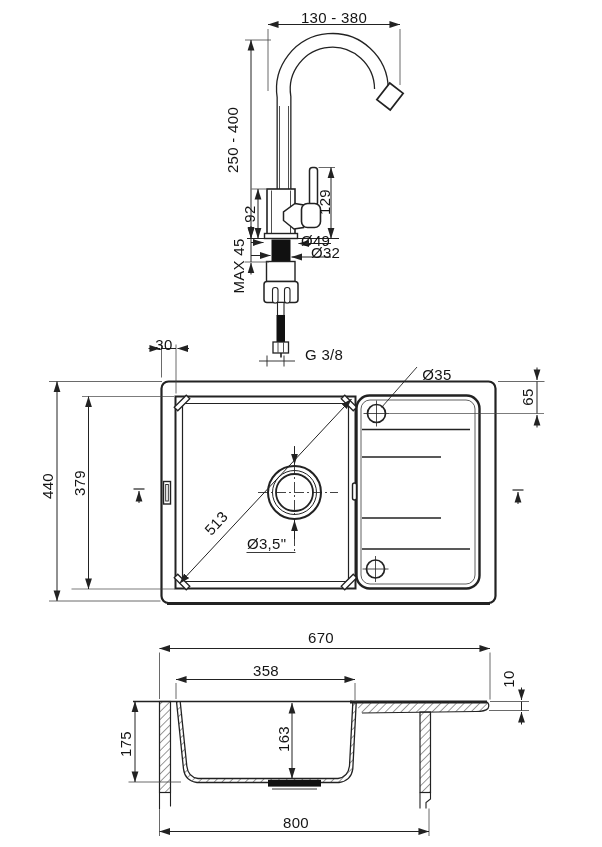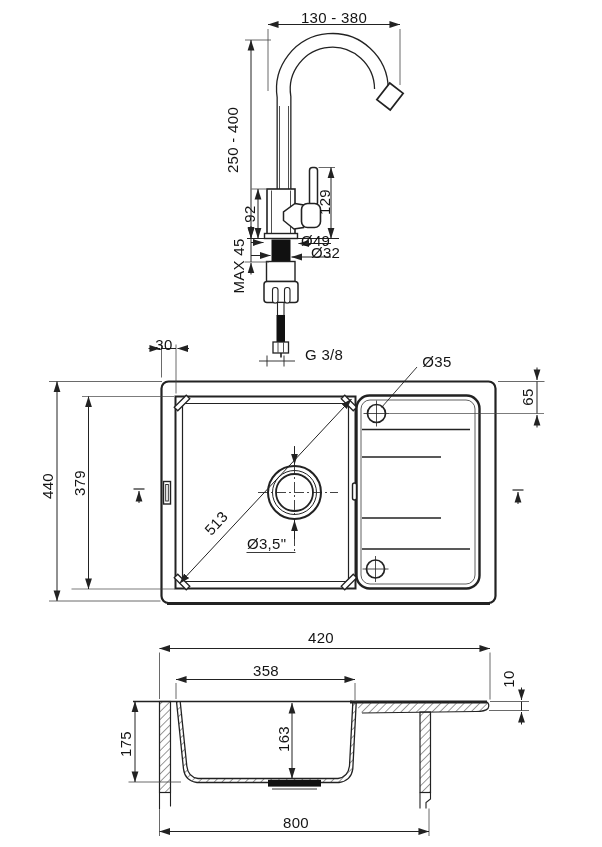--- a/index.html
+++ b/index.html
@@ -229,23 +229,23 @@
 <div class="lbl aleft" style="left:301px;top:240px;">Ø49</div>
 <div class="lbl aleft" style="left:311px;top:251.5px;">Ø32</div>
 <div class="lbl rot" style="left:238px;top:266px;">MAX 45</div>
 <div class="lbl aleft" style="left:305px;top:354px;">G 3/8</div>
 
 <div class="lbl" style="left:164px;top:344px;">30</div>
 <div class="lbl rot" style="left:47px;top:486px;">440</div>
 <div class="lbl rot" style="left:79px;top:483px;">379</div>
 <div class="lbl diag" style="left:216px;top:523px;">513</div>
 <div class="lbl aleft" style="left:247px;top:543px;">Ø3,5"</div>
-<div class="lbl" style="left:437px;top:361px;">Ø35</div>
+<div class="lbl" style="left:437px;top:374px;">Ø35</div>
 <div class="lbl rot" style="left:527px;top:397px;">65</div>
 
-<div class="lbl" style="left:321px;top:637px;">420</div>
+<div class="lbl" style="left:321px;top:637px;">670</div>
 <div class="lbl" style="left:266px;top:670px;text-align:center;">358</div>
 <div class="lbl rot" style="left:508px;top:679px;">10</div>
 <div class="lbl rot" style="left:125px;top:744px;">175</div>
 <div class="lbl rot" style="left:283px;top:739px;">163</div>
 <div class="lbl" style="left:296px;top:822px;">800</div>
 
 </div>
 
 </body></html>

